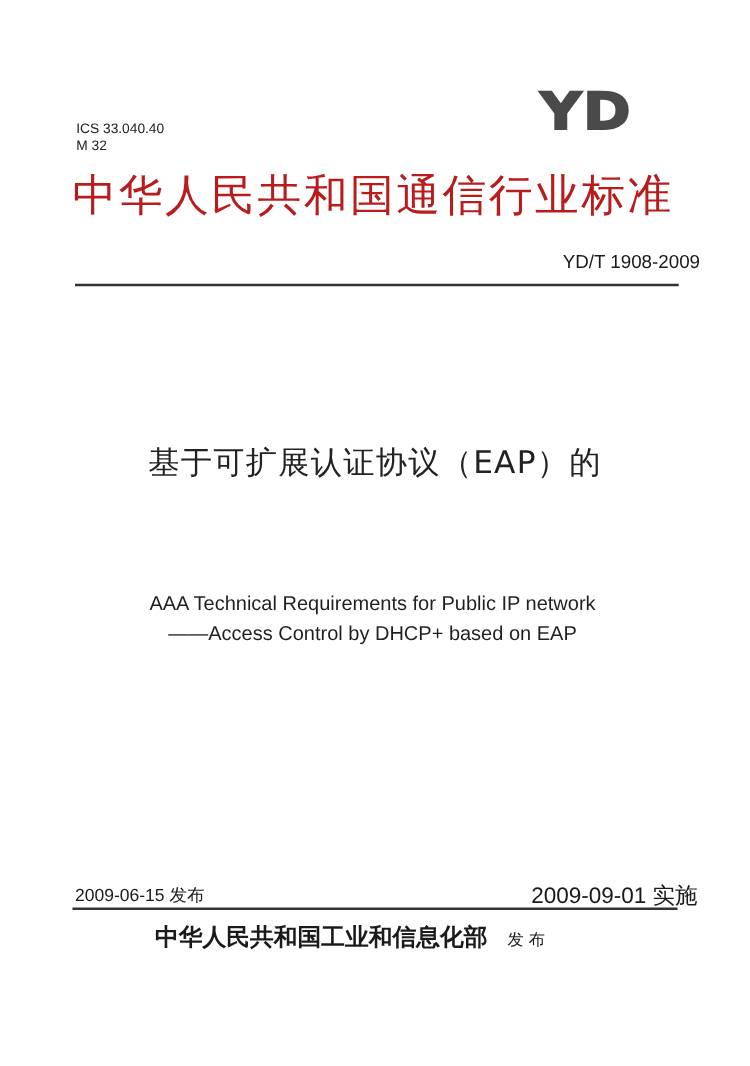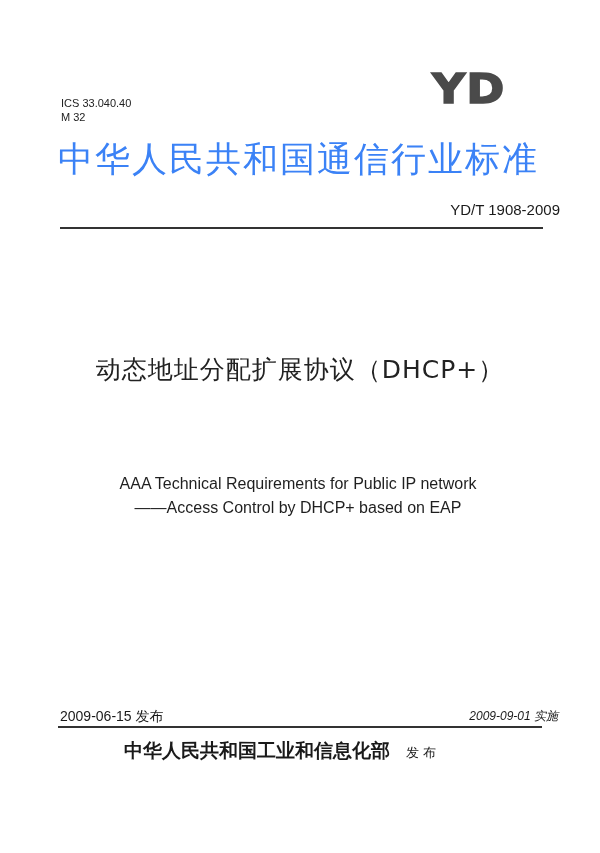--- a/index.html
+++ b/index.html
@@ -39,24 +39,24 @@
       letter-spacing: 1px;
       -webkit-text-stroke: 1.5px #4a4a4a;
       transform: scaleX(1.12);
       transform-origin: left center;
       display: inline-block;
     }
 
     .org-title {
       left: 58px; top: 136px;
       width: 500px;
-      font-family: Liberation Sans, sans-serif;
+      font-family: Liberation Mono, monospace;
       font-size: 35px; line-height: 46px;
       letter-spacing: 2px;
-      color: #3b82f6;
+      color: #b91c1c;
       white-space: nowrap;
     }
 
     .std-no {
       right: 40px; top: 200px;
       font-size: 15px; line-height: 20px;
       color: #1a1a1a;
       white-space: nowrap;
     }
 
@@ -89,23 +89,22 @@
       white-space: nowrap;
     }
 
     .pub-date {
       left: 60px; top: 707px;
       font-size: 14px; line-height: 18px;
       white-space: nowrap;
     }
     .impl-date {
       right: 42px; top: 707px;
-      font-size: 12px; line-height: 18px;
+      font-size: 18px; line-height: 18px;
       white-space: nowrap;
-      font-style: italic;
     }
     .bottom-rule {
       left: 58px; top: 726px;
       width: 484px; height: 0;
       border-top: 2px solid #333;
     }
     .issuer {
       left: 124px; top: 738px;
       white-space: nowrap;
       display: flex; align-items: baseline;
@@ -137,21 +136,21 @@
   <span>YD</span>
 </div>
 
 <div class="abs org-title">中华人民共和国通信行业标准</div>
 
 <div class="abs std-no">YD/T 1908-2009</div>
 
 <div class="abs top-rule"></div>
 
 <div class="abs title-block">
-  <div class="zh-line">动态地址分配扩展协议（DHCP+）</div>
+  <div class="zh-line">基于可扩展认证协议（EAP）的</div>
 </div>
 
 <div class="abs en-block">
   <div class="en-line">AAA Technical Requirements for Public IP network</div>
   <div class="en-line">——Access Control by DHCP+ based on EAP</div>
 </div>
 
 <div class="abs pub-date">2009-06-15 发布</div>
 <div class="abs impl-date">2009-09-01 实施</div>
 

